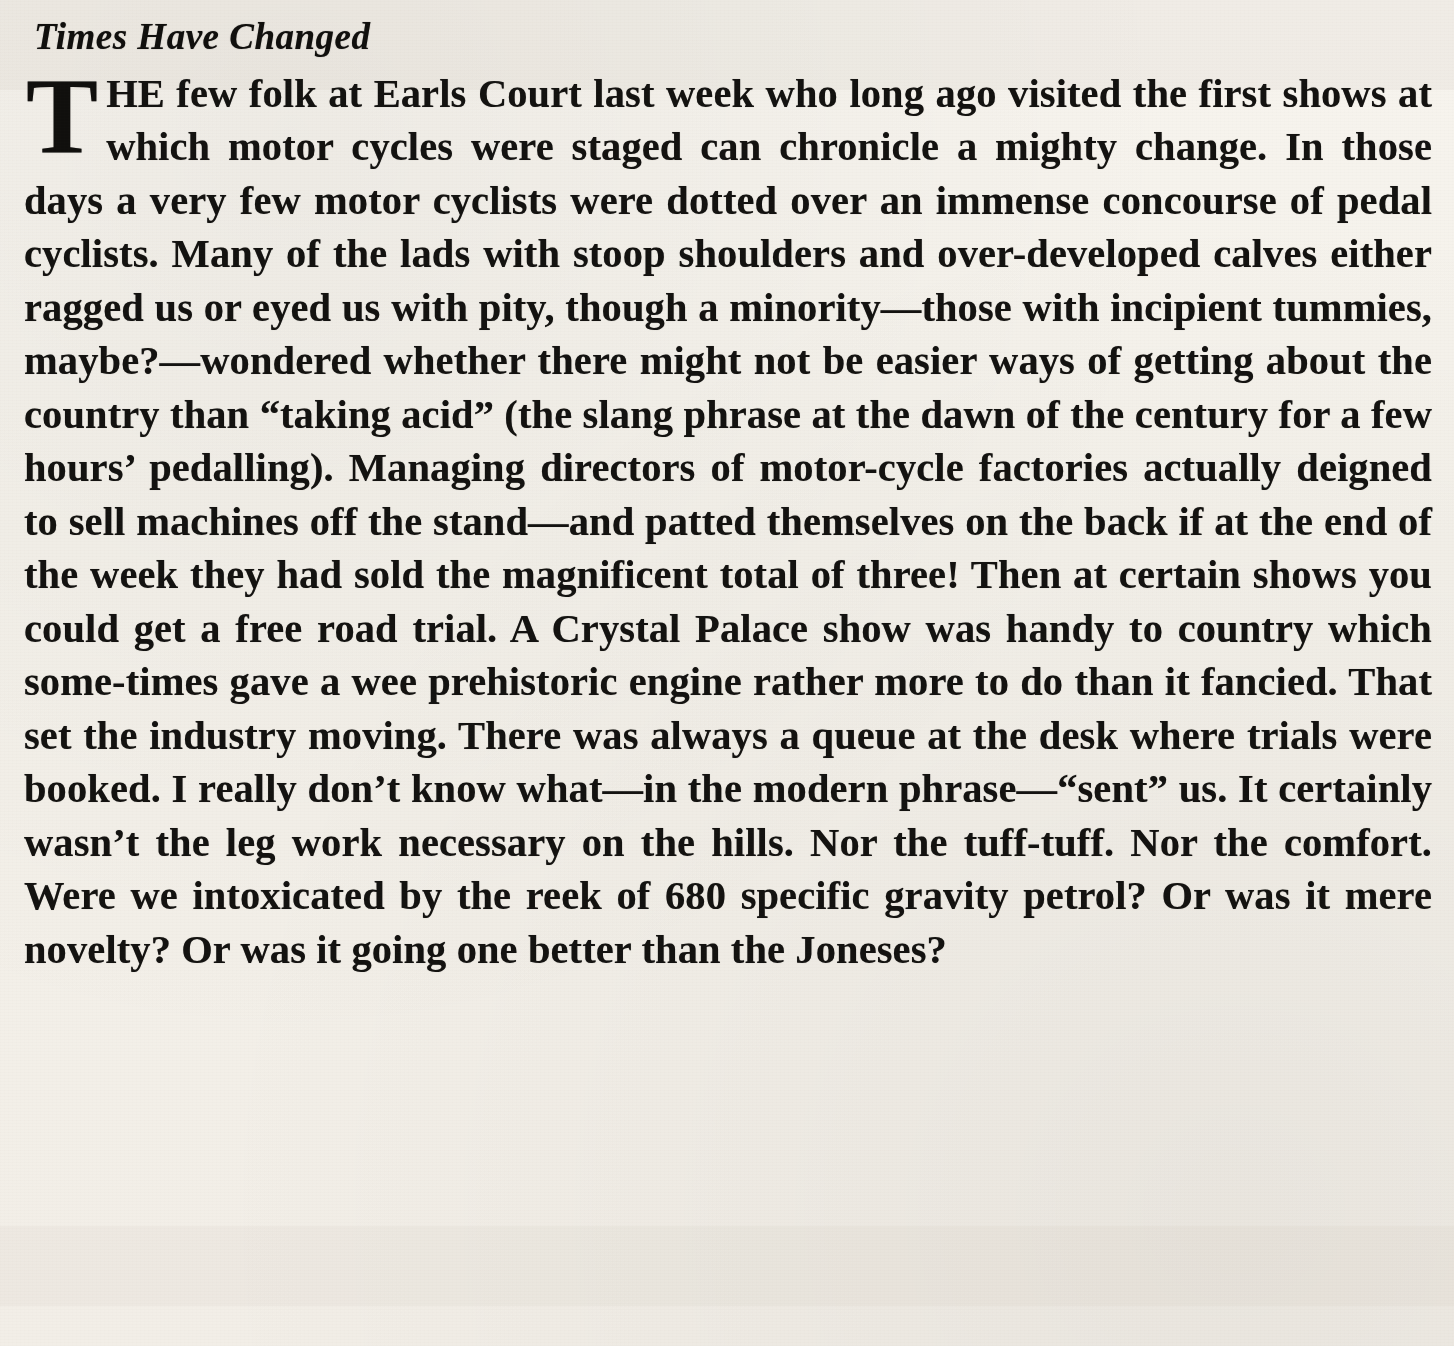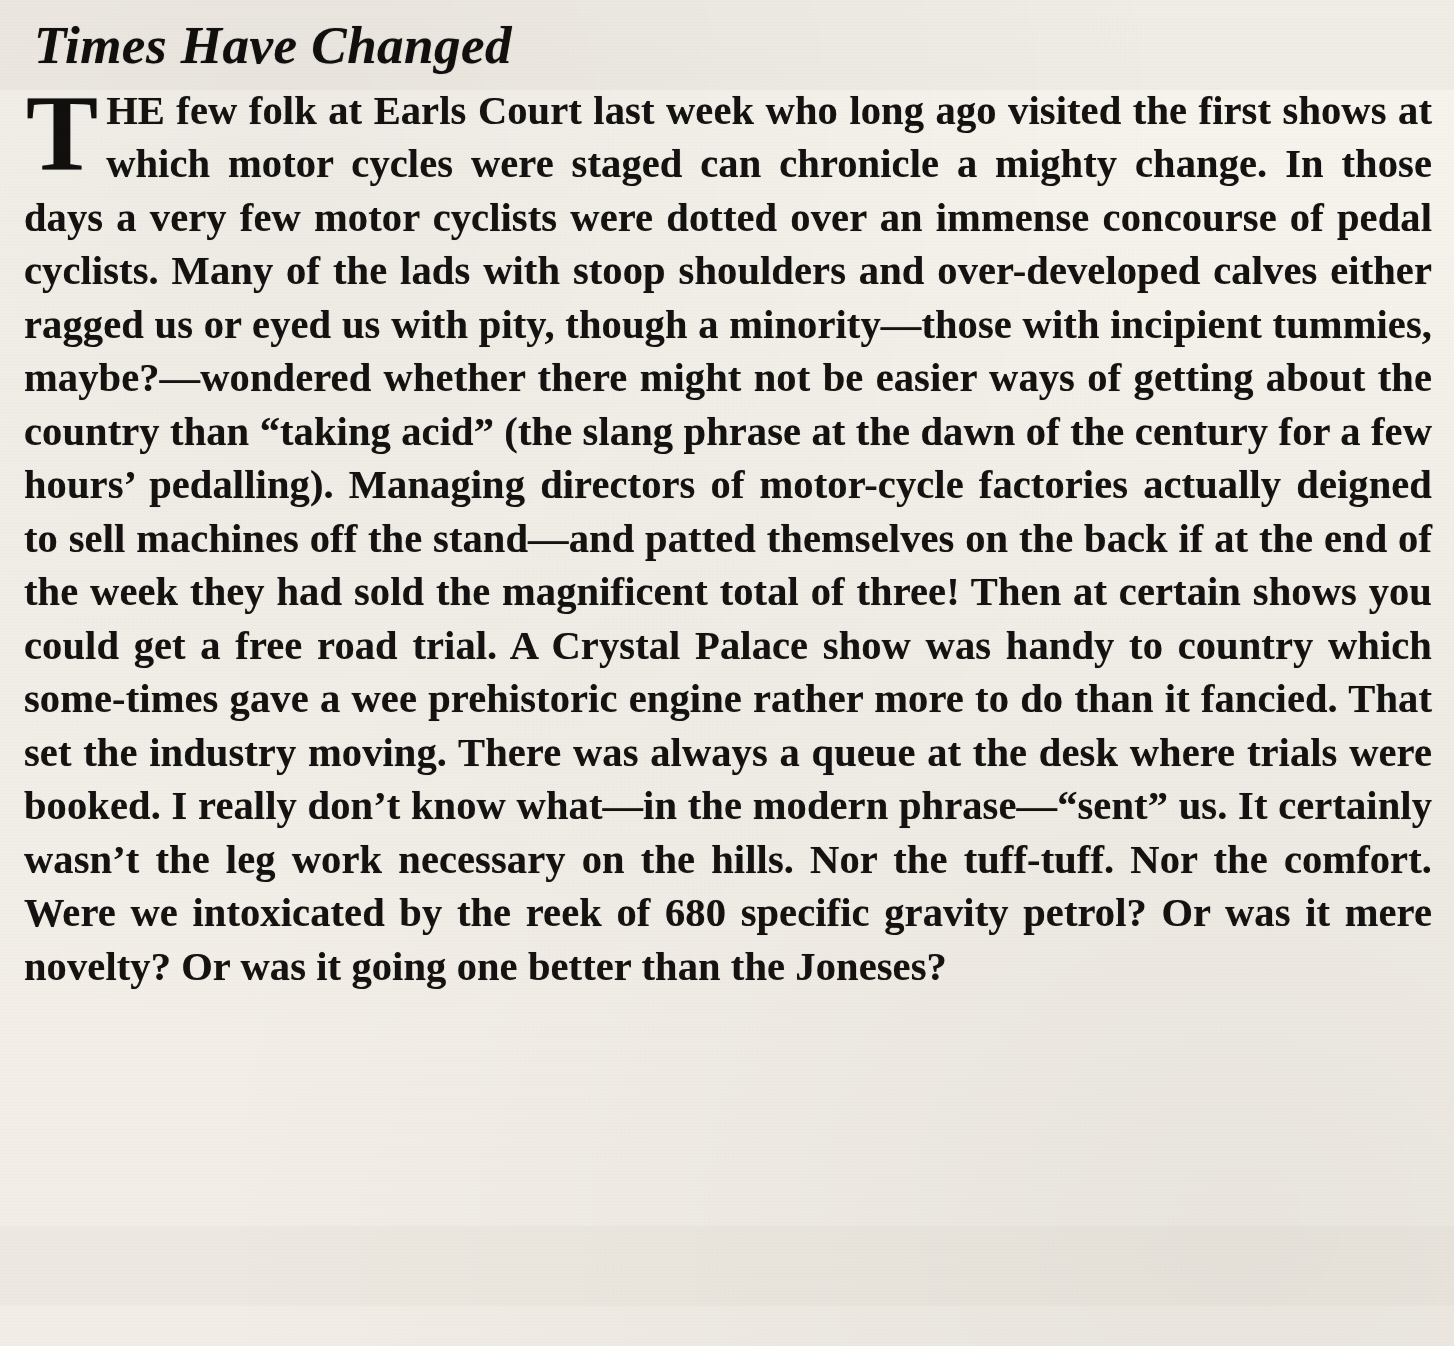--- a/index.html
+++ b/index.html
@@ -34,21 +34,21 @@
       repeating-linear-gradient(90deg, rgba(120,110,95,0.035) 0px, rgba(120,110,95,0.035) 1px, rgba(255,255,255,0) 1px, rgba(255,255,255,0) 4px);
   }
   .content {
     position: relative;
     padding: 10px 22px 0 24px;
   }
   h1.headline {
     font-family: "Liberation Serif", serif;
     font-style: italic;
     font-weight: bold;
-    font-size: 53px;
+    font-size: 37px;
     line-height: 1.05;
     letter-spacing: 0.5px;
     margin: 8px 0 10px 10px;
     color: #100f0d;
     text-shadow: 0 0 1px rgba(20,18,15,0.5);
   }
   .article {
     font-family: "Liberation Serif", serif;
     font-weight: bold;
     font-size: 40.5px;

